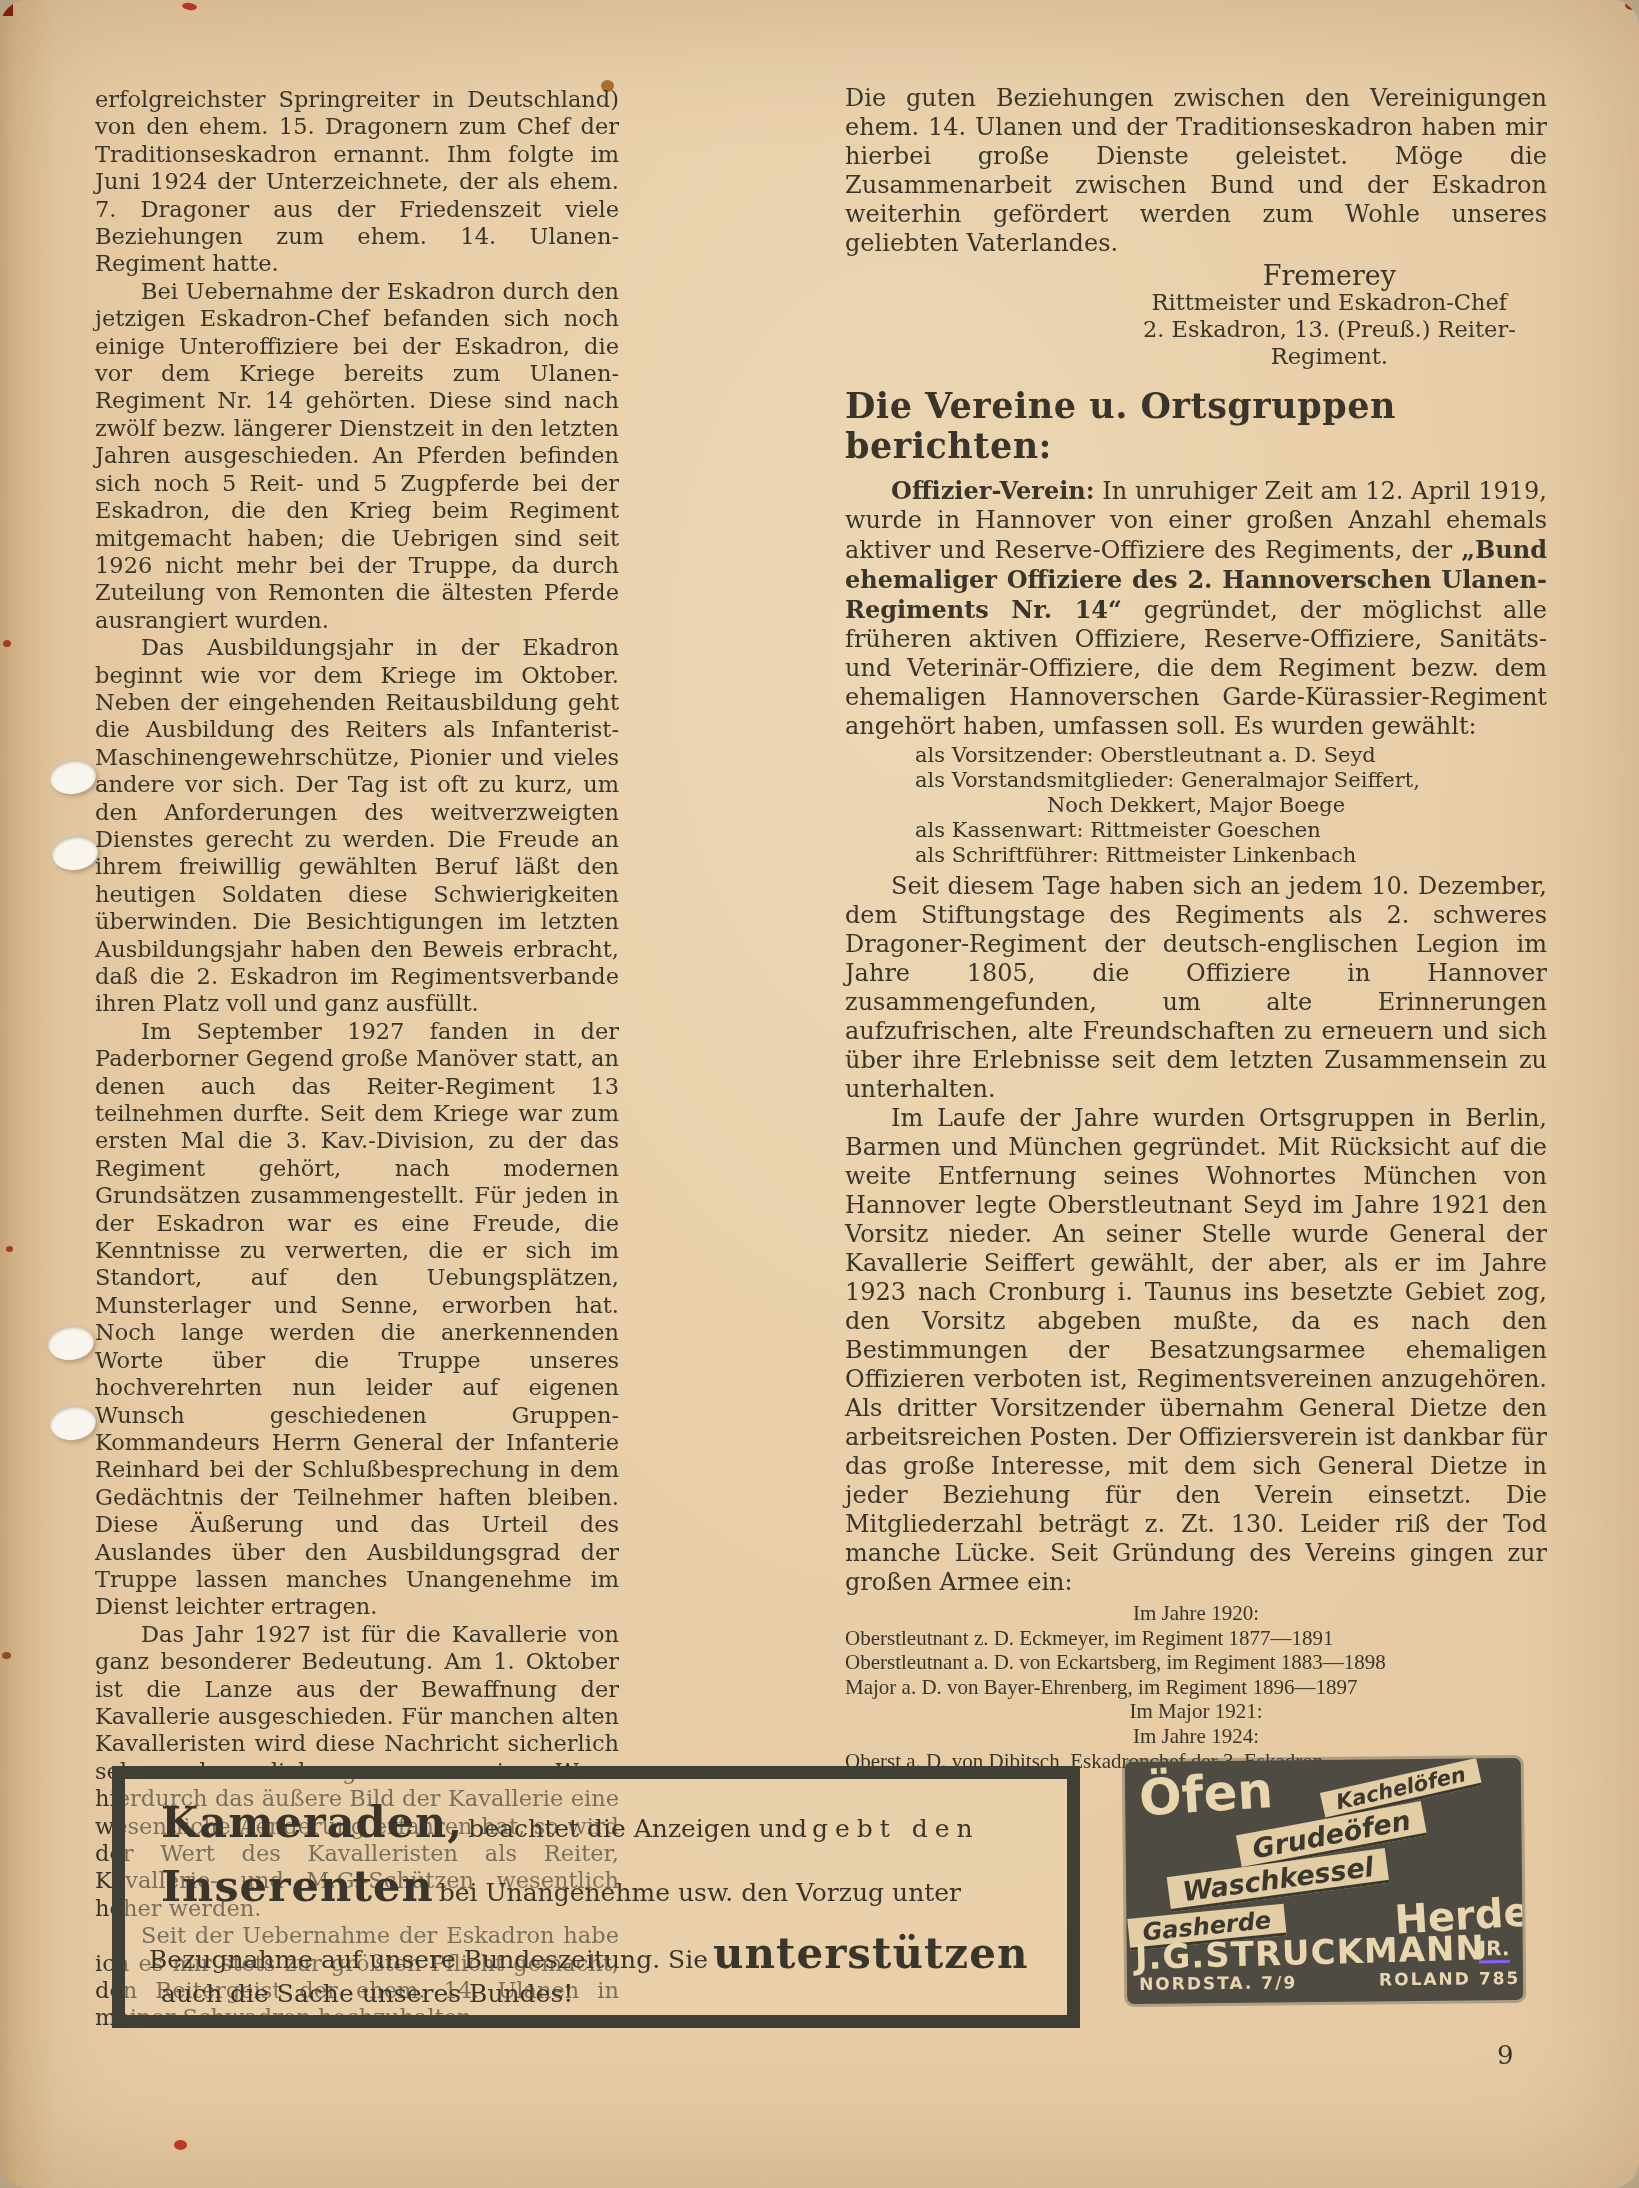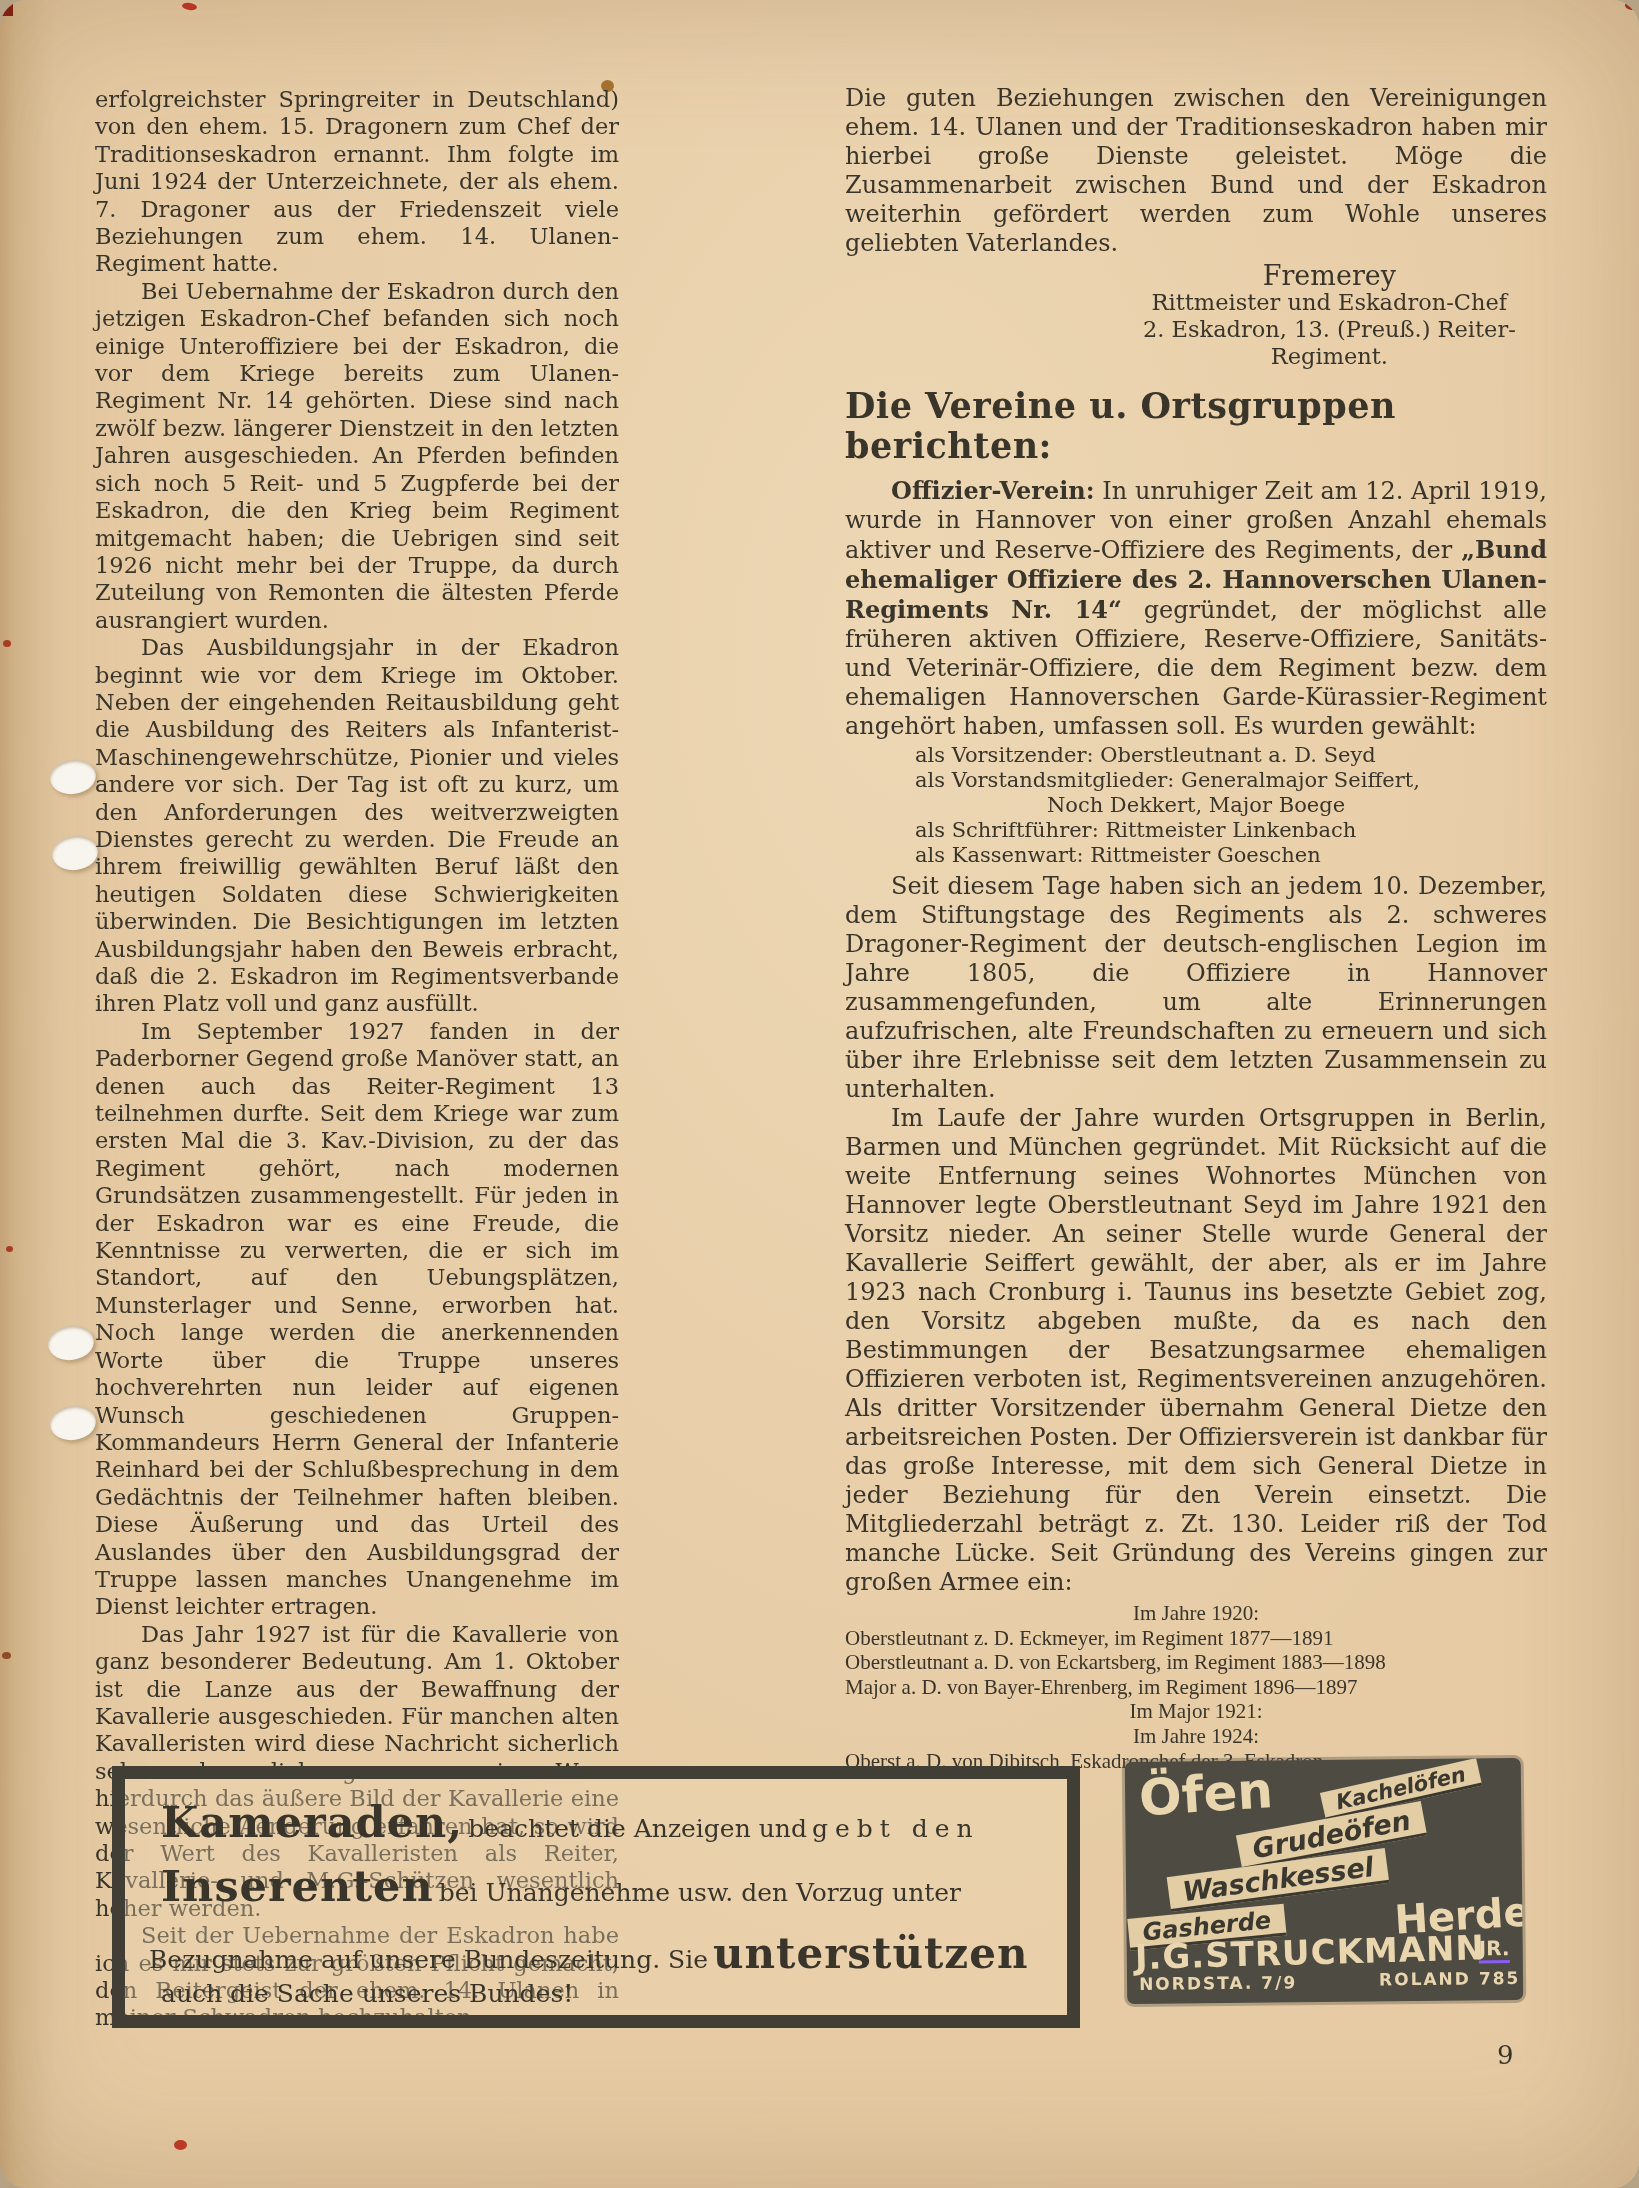--- a/index.html
+++ b/index.html
@@ -125,22 +125,22 @@
       <span class="lead-bold">Offizier-Verein:</span>
       <span>In unruhiger Zeit am 12. April 1919, wurde in Hannover von einer großen Anzahl ehemals aktiver und Reserve-Offiziere des Regiments, der</span>
       <span class="lead-bold">„Bund ehemaliger Offiziere des 2. Hannoverschen Ulanen-Regiments Nr. 14“</span>
       <span>gegründet, der möglichst alle früheren aktiven Offiziere, Reserve-Offiziere, Sanitäts- und Veterinär-Offiziere, die dem Regiment bezw. dem ehemaligen Hannoverschen Garde-Kürassier-Regiment angehört haben, umfassen soll. Es wurden gewählt:</span>
     </p>
 
     <div class="elected">
       <div class="elected-line">als Vorsitzender: Oberstleutnant a. D. Seyd</div>
       <div class="elected-line">als Vorstandsmitglieder: Generalmajor Seiffert,</div>
       <div class="elected-line center">Noch Dekkert, Major Boege</div>
+      <div class="elected-line">als Kassenwart: Rittmeister Goeschen</div>
       <div class="elected-line">als Schriftführer: Rittmeister Linkenbach</div>
-      <div class="elected-line">als Kassenwart: Rittmeister Goeschen</div>
     </div>
 
     <p>Seit diesem Tage haben sich an jedem 10. Dezember, dem Stiftungstage des Regiments als 2. schweres Dragoner-Regiment der deutsch-englischen Legion im Jahre 1805, die Offiziere in Hannover zusammengefunden, um alte Erinnerungen aufzufrischen, alte Freundschaften zu erneuern und sich über ihre Erlebnisse seit dem letzten Zusammensein zu unterhalten.</p>
     <p>Im Laufe der Jahre wurden Ortsgruppen in Berlin, Barmen und München gegründet. Mit Rücksicht auf die weite Entfernung seines Wohnortes München von Hannover legte Oberstleutnant Seyd im Jahre 1921 den Vorsitz nieder. An seiner Stelle wurde General der Kavallerie Seiffert gewählt, der aber, als er im Jahre 1923 nach Cronburg i. Taunus ins besetzte Gebiet zog, den Vorsitz abgeben mußte, da es nach den Bestimmungen der Besatzungsarmee ehemaligen Offizieren verboten ist, Regimentsvereinen anzugehören. Als dritter Vorsitzender übernahm General Dietze den arbeitsreichen Posten. Der Offiziersverein ist dankbar für das große Interesse, mit dem sich General Dietze in jeder Beziehung für den Verein einsetzt. Die Mitgliederzahl beträgt z. Zt. 130. Leider riß der Tod manche Lücke. Seit Gründung des Vereins gingen zur großen Armee ein:</p>
 
     <div class="memorial">
       <div class="mem-year">Im Jahre 1920:</div>
       <div class="mem-entry">Oberstleutnant z. D. Eckmeyer, im Regiment 1877—1891</div>
       <div class="mem-entry">Oberstleutnant a. D. von Eckartsberg, im Regiment 1883—1898</div>
       <div class="mem-entry">Major a. D. von Bayer-Ehrenberg, im Regiment 1896—1897</div>

